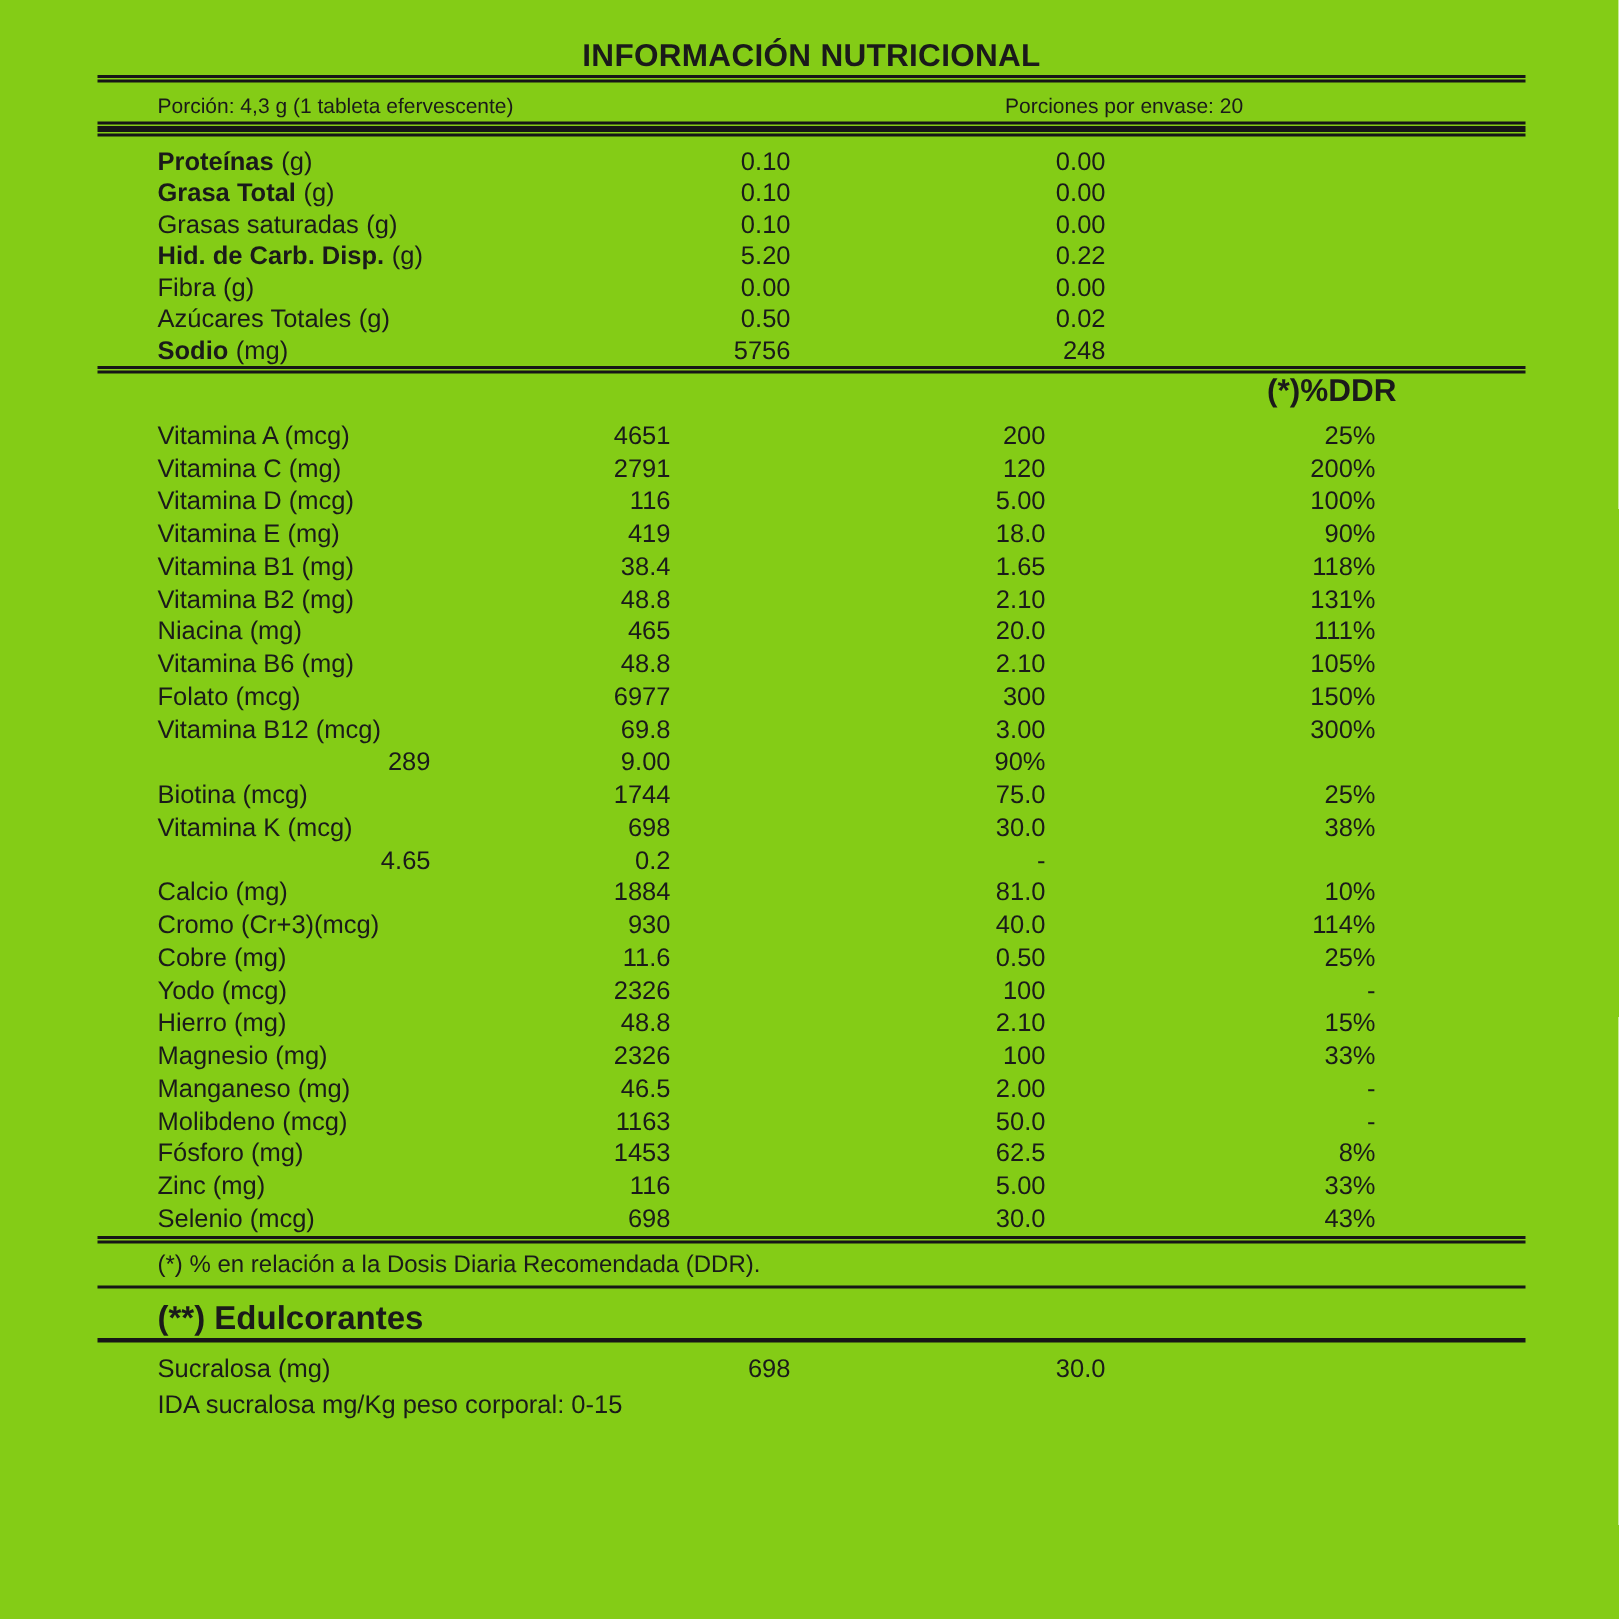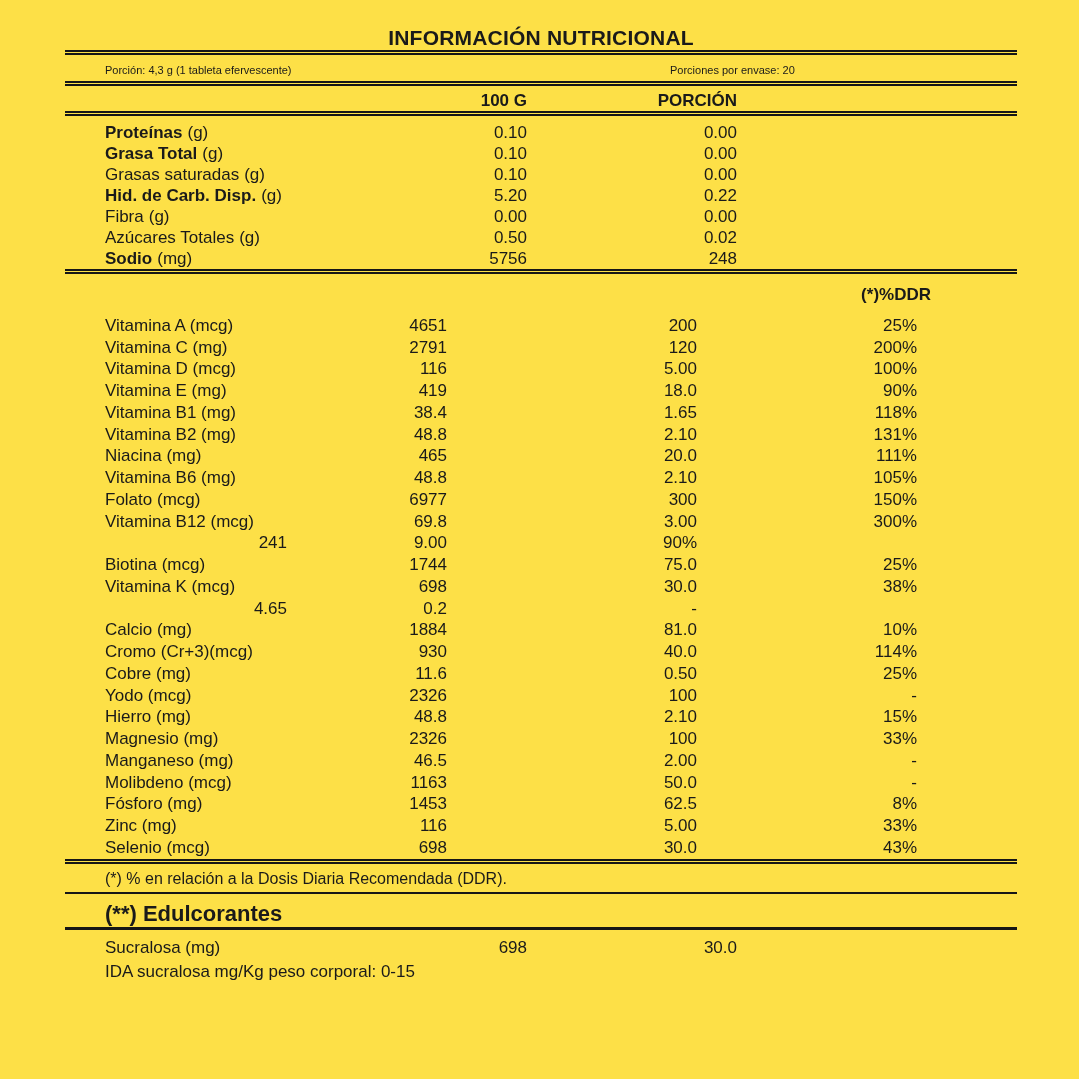--- a/index.html
+++ b/index.html
@@ -1,19 +1,19 @@
 <!DOCTYPE html>
 <html><head>
 <meta charset="utf-8">
 <style>
   html,body{margin:0;padding:0;background:#ffffff;}
   .page{
     position:relative;
     width:1079px;height:1079px;
-    background:#fde047;
+    background:#84cc16;
     font-family:"Liberation Sans","DejaVu Sans",sans-serif;
     color:#1a1a1a;
     overflow:hidden;
   }
   .sheet{
     position:absolute;
     left:65px; top:0;
     width:952px;
   }
   .title{
@@ -32,38 +32,38 @@
   .r3{margin-top:1px;}
   .r4{margin-top:5px;}
   .r5{margin-top:3px;}
   .r6{margin-top:3px;}
   .r7{margin-top:2px;}
 
   .serving{
     position:relative;
     margin-top:5px;
     height:21px; line-height:21px;
-    font-size:11px;
+    font-size:14px;
     padding-left:40px;
   }
   .serving .right{
     position:absolute; left:605px; top:0;
   }
 
   .grid{
     display:grid;
     grid-template-columns:1fr 120px 210px 180px;
     padding:0 100px 0 40px;
     align-items:center;
   }
   .grid .c{text-align:right; white-space:nowrap;}
   .grid .lblcell{text-align:left; white-space:nowrap;}
 
   .colhead{margin-top:4px;height:21px;font-size:17px;font-weight:bold;}
-  .ddrhead{margin-top:10px;height:21px;font-size:17px;font-weight:bold;}
+  .ddrhead{height:21px;font-size:21px;font-weight:bold;}
   .ddrhead .c{transform:translateX(14px);}
 
   .rows{margin-top:6px;}
   .rows .row{height:21px;font-size:17px;}
   .rows.micros{margin-top:10px;}
   .rows.micros .row{height:21.76px;gap:40px;}
   .rows.sweet{margin-top:8px;}
 
   .nm{font-weight:bold;}
   .nm.normal{font-weight:normal;}
@@ -96,26 +96,20 @@
 
     <div class="title">INFORMACIÓN NUTRICIONAL</div>
     <div class="rule dbl r1"></div>
 
     <div class="serving">
       <span>Porción: 4,3 g (1 tableta efervescente)</span>
       <span class="right">Porciones por envase: 20</span>
     </div>
     <div class="rule dbl r2"></div>
 
-    <div class="grid colhead">
-      <span class="lblcell"></span>
-      <span class="c">100 G</span>
-      <span class="c">PORCIÓN</span>
-      <span class="c"></span>
-    </div>
     <div class="rule dbl r3"></div>
 
     <div class="rows macros" id="macros">
 
   <div class="grid row">
     <span class="lblcell"><b class="nm">Proteínas</b><span class="unit">(g)</span></span>
     <span class="c v100">0.10</span>
     <span class="c vpor">0.00</span>
     <span class="c vddr"></span>
   </div>
@@ -236,21 +230,21 @@
   </div>
 
   <div class="grid row">
     <span class="lblcell lbl">Vitamina B12 (mcg)</span>
     <span class="c v100">69.8</span>
     <span class="c vpor">3.00</span>
     <span class="c vddr">300%</span>
   </div>
 
   <div class="grid row">
-    <span class="c v100">241</span>
+    <span class="c v100">289</span>
     <span class="c vpor">9.00</span>
     <span class="c vddr">90%</span>
   </div>
 
   <div class="grid row">
     <span class="lblcell lbl">Biotina (mcg)</span>
     <span class="c v100">1744</span>
     <span class="c vpor">75.0</span>
     <span class="c vddr">25%</span>
   </div>

